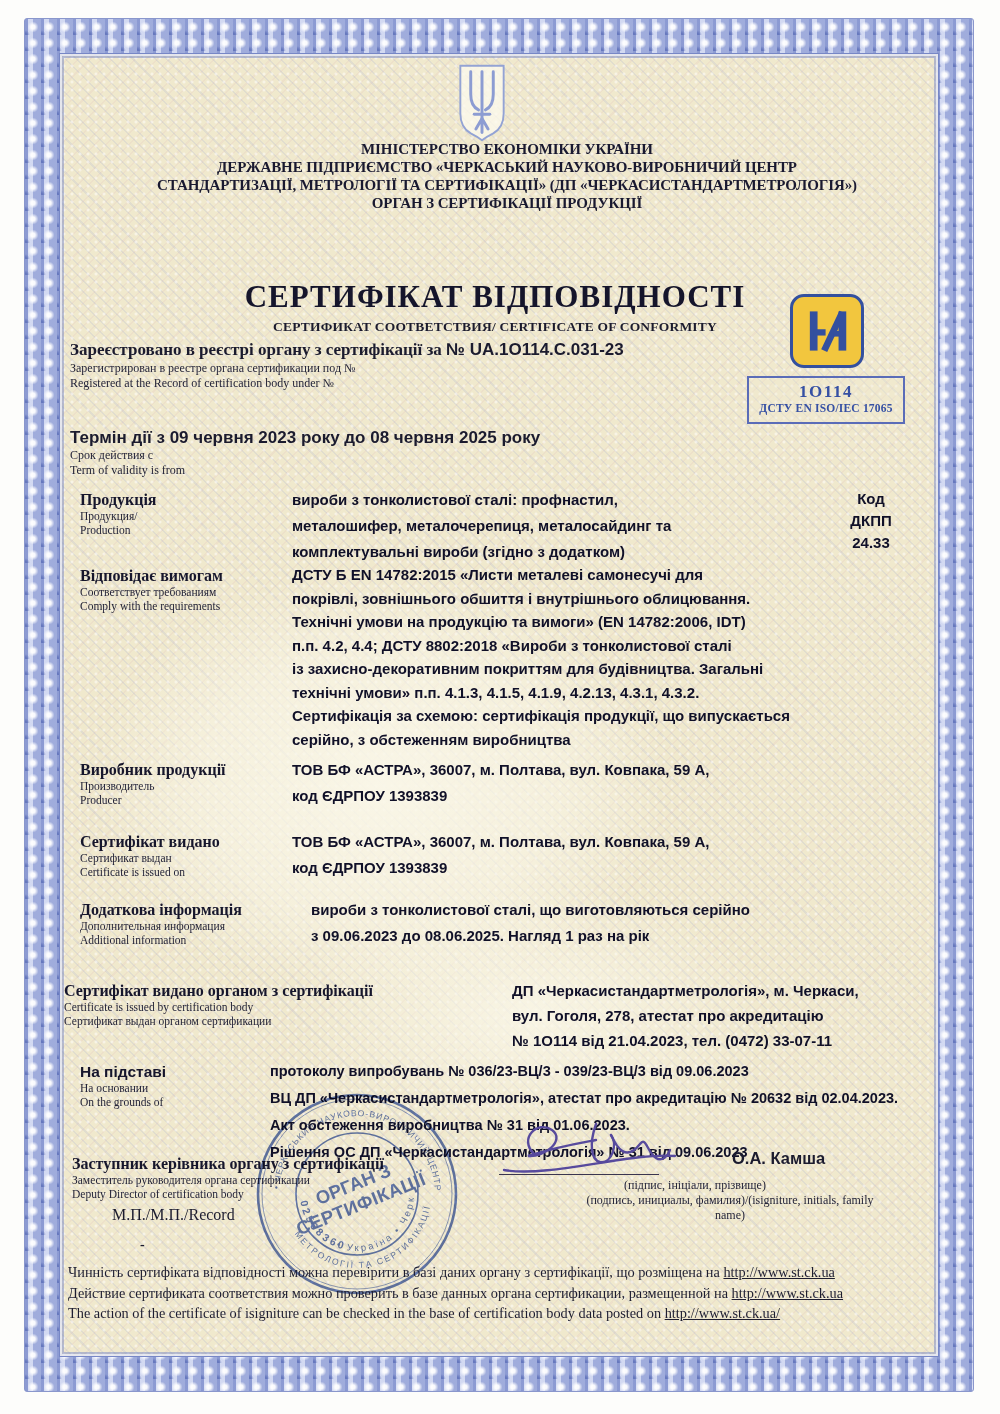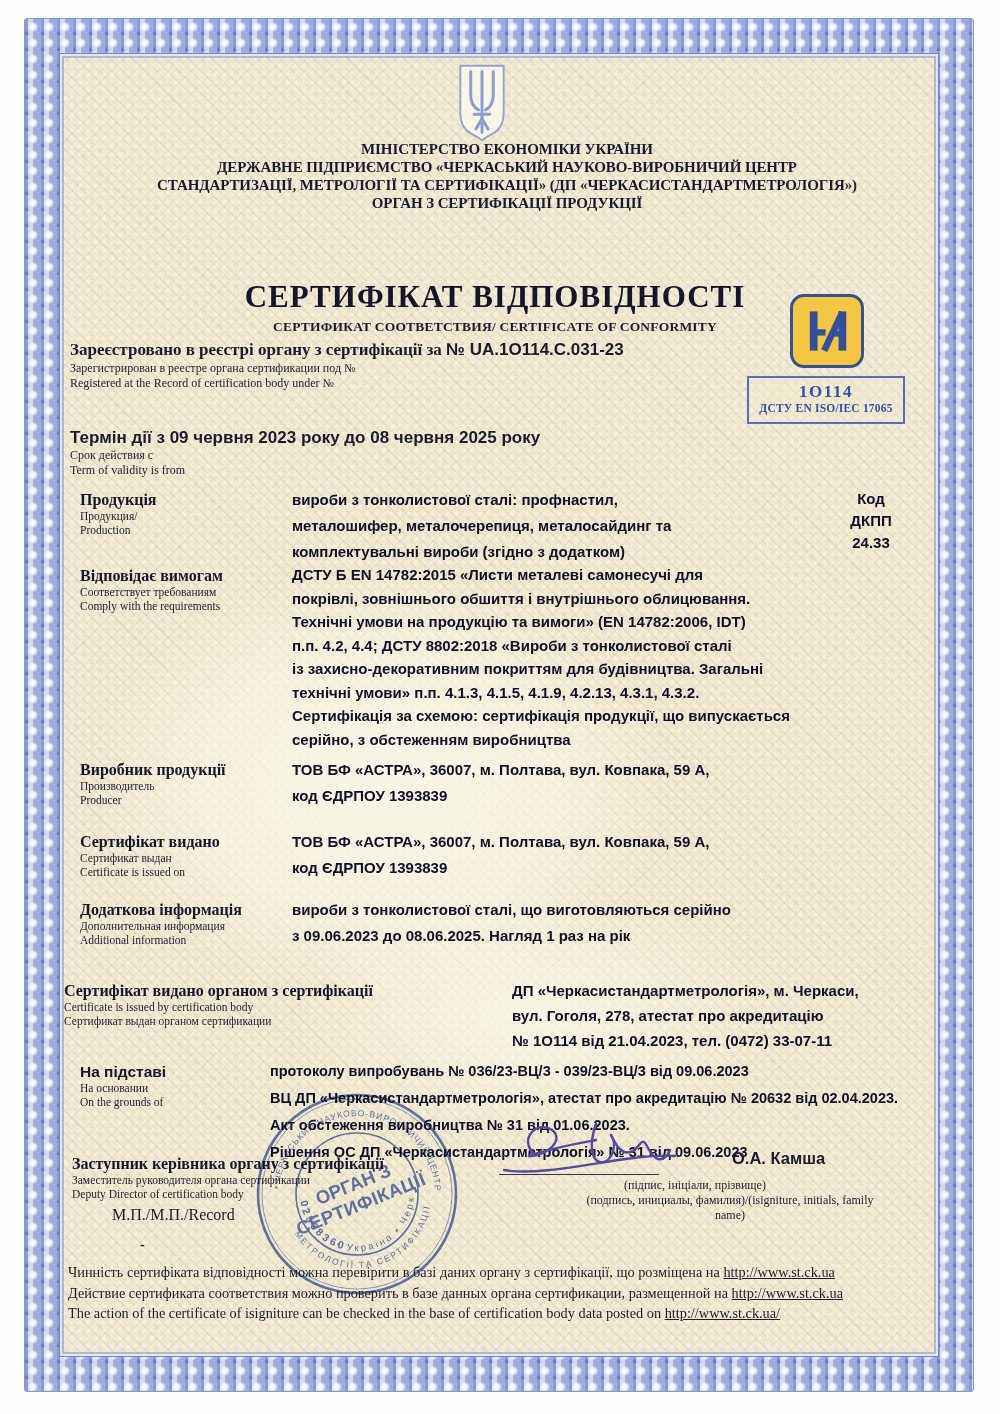--- a/index.html
+++ b/index.html
@@ -190,21 +190,21 @@
         <div class="lbl-sub">Certificate is issued on</div>
       </div>
       <div class="abs val-col val lh26" style="top:775px;">ТОВ БФ «АСТРА», 36007, м. Полтава, вул. Ковпака, 59 А,
 код ЄДРПОУ 1393839</div>
 
       <div class="abs lbl-col" style="top:846px; width:230px;">
         <div class="lbl-main">Додаткова інформація</div>
         <div class="lbl-sub">Дополнительная информация</div>
         <div class="lbl-sub">Additional information</div>
       </div>
-      <div class="abs val-col val lh26" style="top:843px;">вироби з тонколистової сталі, що виготовляються серійно
+      <div class="abs val-col val lh26" style="top:843px;margin-left:19px;">вироби з тонколистової сталі, що виготовляються серійно
 з 09.06.2023 до 08.06.2025. Нагляд 1 раз на рік</div>
 
       <div class="abs" style="left:4px; top:927px; width:420px;">
         <div class="lbl-main">Сертифікат видано органом з сертифікації</div>
         <div class="lbl-sub">Certificate is issued by certification body</div>
         <div class="lbl-sub">Сертификат выдан органом сертификации</div>
       </div>
       <div class="abs val lh25" style="left:452px; top:924px; width:420px;">ДП «Черкасистандартметрологія», м. Черкаси,
 вул. Гоголя, 278, атестат про акредитацію
 № 1О114 від 21.04.2023, тел. (0472) 33-07-11</div>

